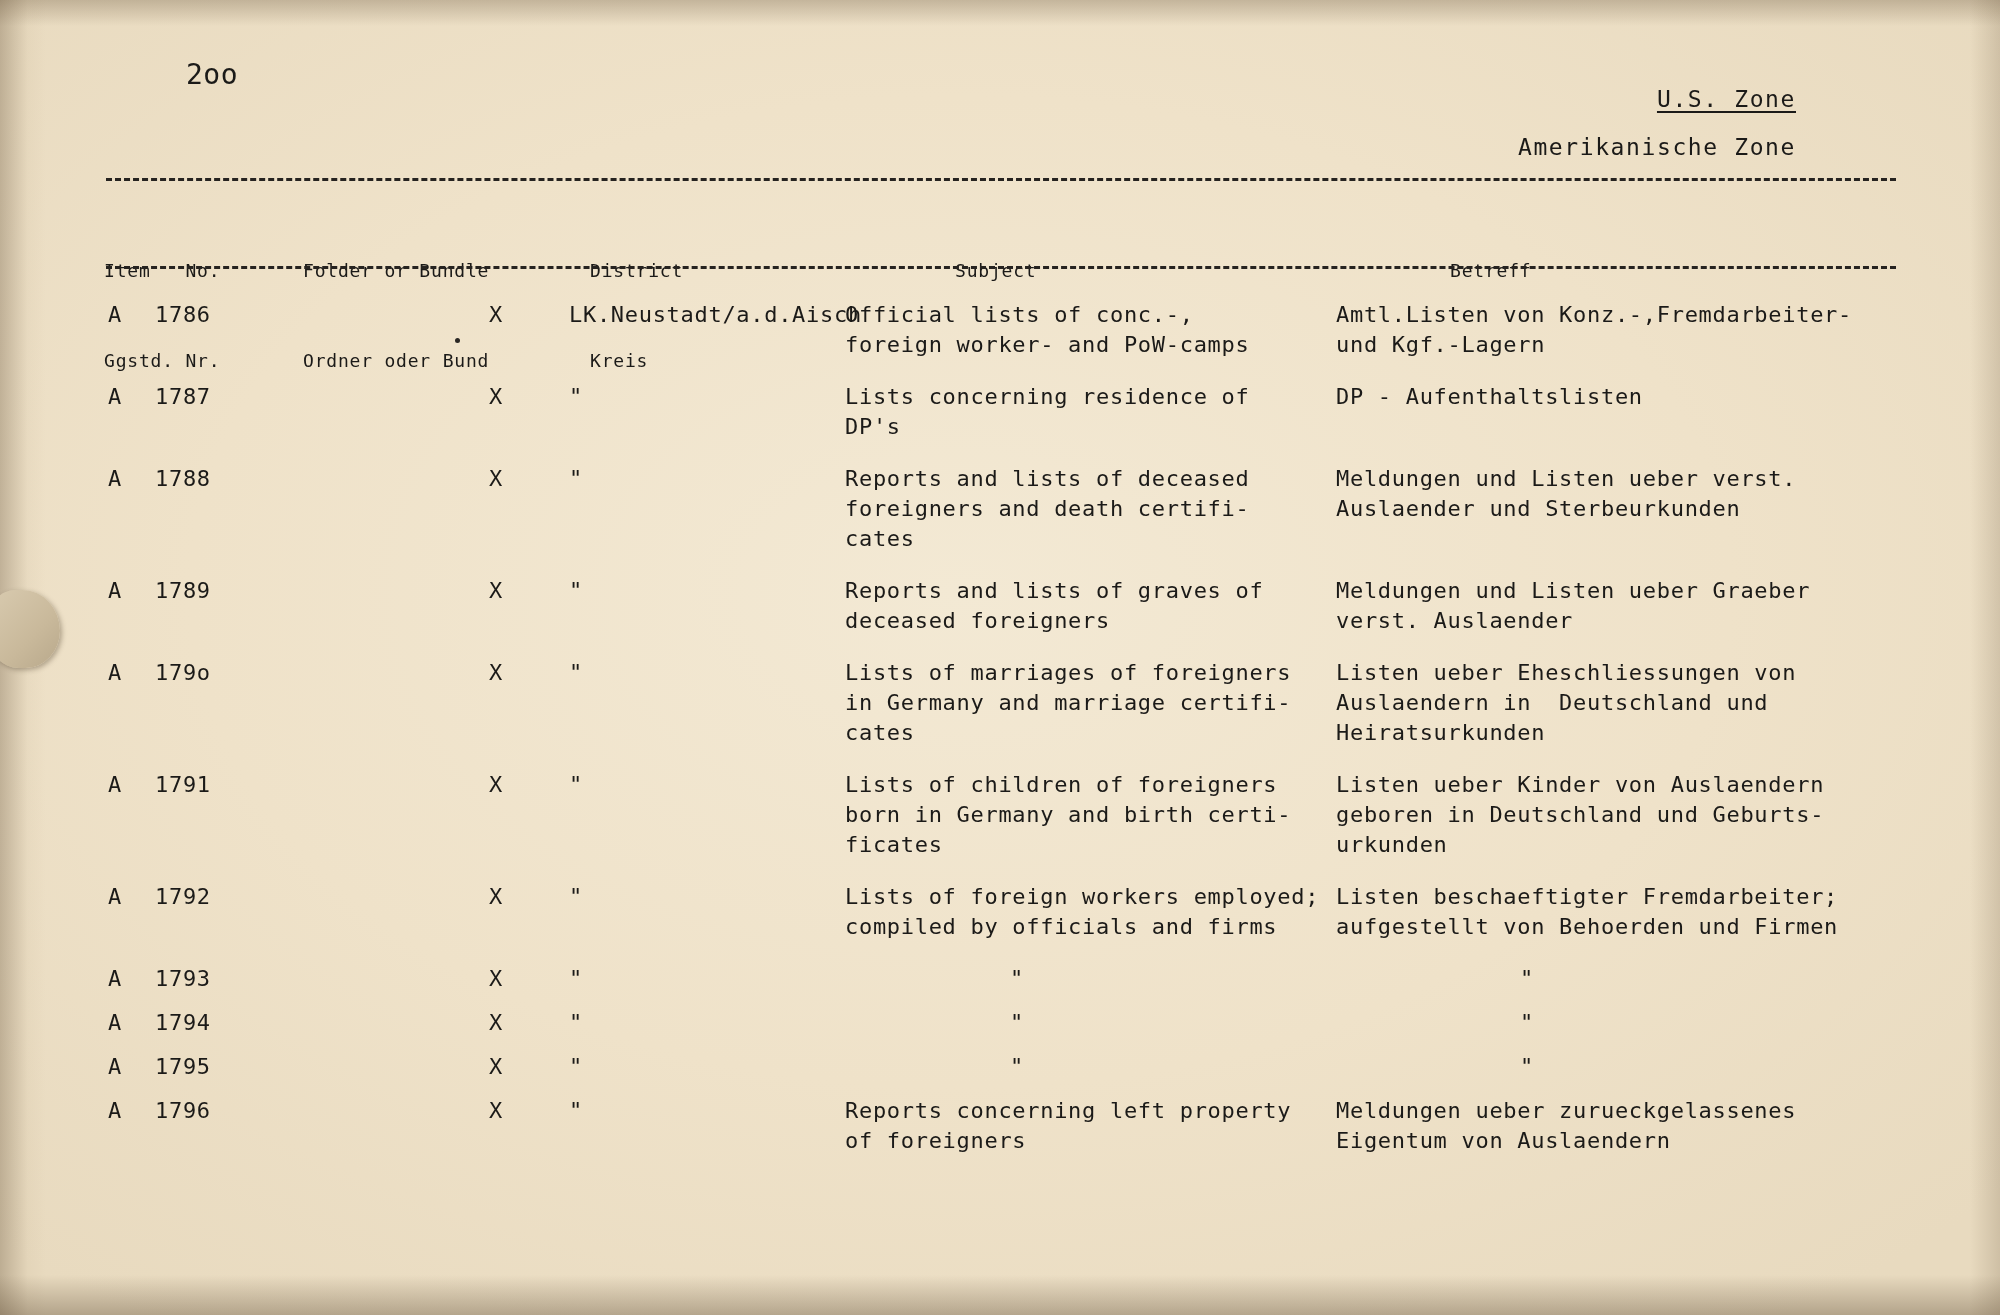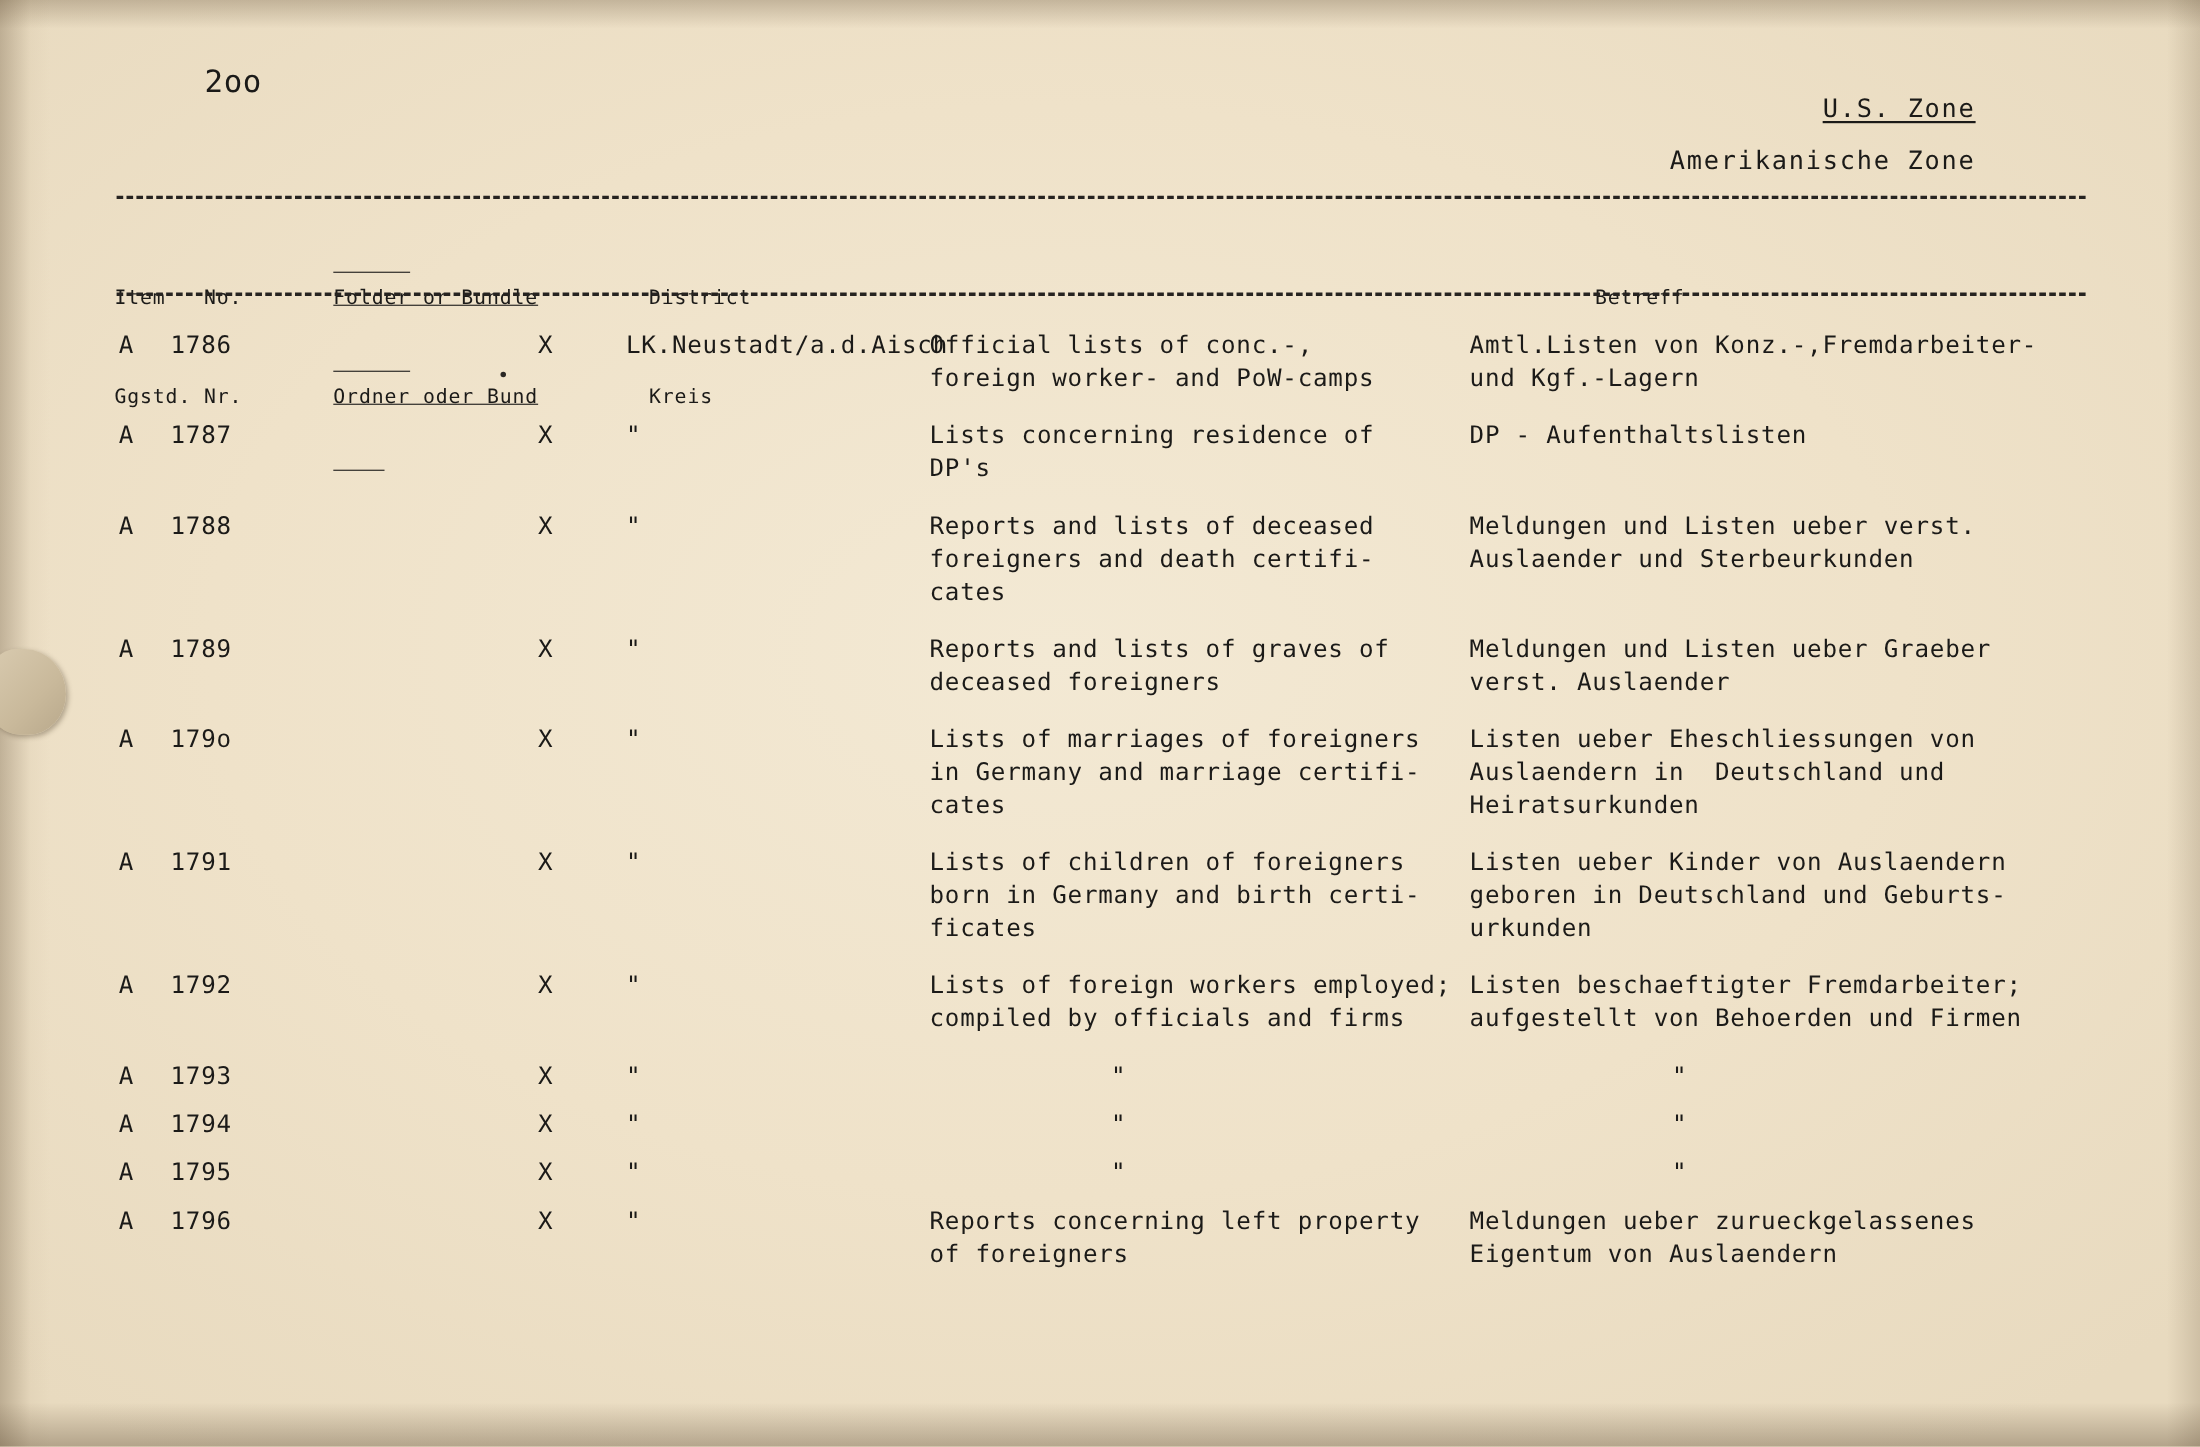--- a/index.html
+++ b/index.html
@@ -96,21 +96,21 @@
     height: 64px;
     font-size: 18px;
     line-height: 30px;
     letter-spacing: 0.8px;
   }
   .hdr {
     position: absolute;
     white-space: pre;
   }
   .hdr-item     { left: 104px; }
-  .hdr-folder   { left: 303px; text-decoration: underline; }
+  .hdr-folder   { left: 303px; }
   .hdr-district { left: 590px; }
   .hdr-subject  { left: 955px; }
   .hdr-betreff  { left: 1450px; }
 
   .table-body {
     position: absolute;
     left: 0;
     top: 300px;
     width: 2000px;
   }
@@ -180,20 +180,23 @@
       <div>Ggstd. Nr.</div>
     </div>
     <div class="hdr hdr-folder">
       <div>Folder or Bundle</div>
       <div>Ordner oder Bund</div>
     </div>
     <div class="hdr hdr-district">
       <div>District</div>
       <div>Kreis</div>
     </div>
+    <div class="hdr hdr-subject">
+      <div>Subject</div>
+    </div>
     <div class="hdr hdr-betreff">
       <div>Betreff</div>
     </div>
   </div>
 
   <div class="rule rule-bottom"></div>
 
   <div class="stray-mark"></div>
 
   <div class="table-body">

